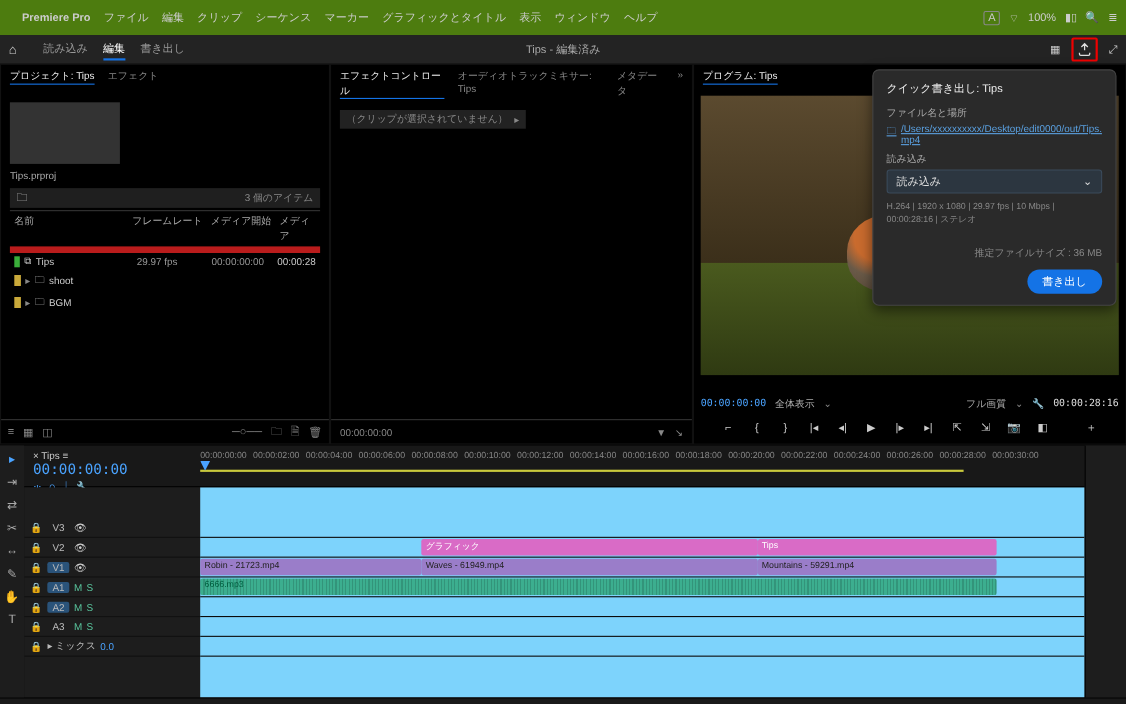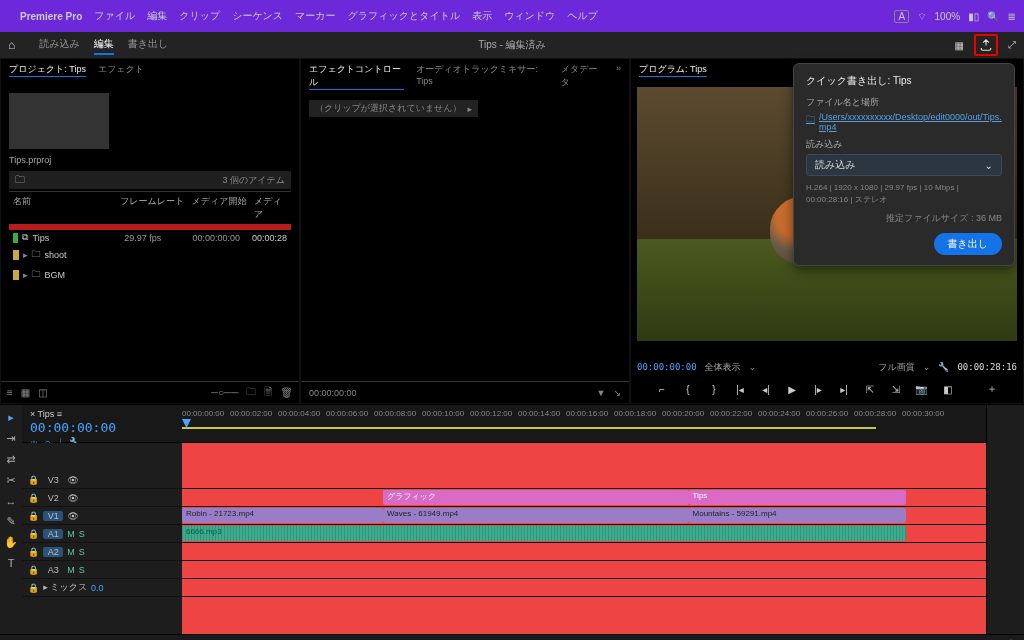--- a/index.html
+++ b/index.html
@@ -1,19 +1,19 @@
 <!DOCTYPE html>
 <html><head>
 <meta charset="utf-8">
 <style>
 * { margin: 0; padding: 0; box-sizing: border-box; font-family: -apple-system, 'Hiragino Sans', sans-serif; }
 body { width: 1024px; height: 640px; background: #1a1a1a; color: #ccc; font-size: 10px; overflow: hidden; }
 
 
-.mac-bar { height: 18px; background: #6d28d9; display: flex; align-items: center; padding: 16px 8px; gap: 12px; font-size: 10px; }
+.mac-bar { height: 18px; background: #4d7c0f; display: flex; align-items: center; padding: 16px 8px; gap: 12px; font-size: 10px; }
 .mac-bar .apple { font-size: 12px; }
 .mac-bar .app { font-weight: 600; }
 .mac-bar .spacer { flex: 1; }
 .mac-bar .right { display: flex; gap: 8px; align-items: center; font-size: 10px; }
 
 
 .hdr { height: 26px; background: #232323; display: flex; align-items: center; padding: 0 8px; gap: 16px; font-size: 10px; }
 .hdr .tabs { display: flex; gap: 14px; margin-left: 8px; }
 .hdr .tab { color: #999; padding: 2px 0; cursor: pointer; }
 .hdr .tab.active { color: #fff; border-bottom: 2px solid #1473e6; }
@@ -61,21 +61,21 @@
 .prog-trans { position: absolute; bottom: 4px; left: 6px; right: 6px; height: 20px; display: flex; align-items: center; justify-content: center; gap: 14px; color: #ccc; }
 .prog-trans .ico { width: 12px; height: 12px; display: flex; align-items: center; justify-content: center; cursor: pointer; }
 
 
 .popover { position: absolute; top: 4px; right: 8px; width: 222px; background: #2a2a2a; border: 1px solid #444; border-radius: 6px; padding: 10px 12px; z-index: 10; box-shadow: 0 4px 12px rgba(0,0,0,.5); }
 .popover h4 { font-size: 10px; font-weight: 400; color: #eee; margin-bottom: 8px; }
 .popover .lbl { font-size: 9px; color: #aaa; margin: 6px 0 3px; }
 .popover .path { font-size: 9px; color: #5aa0e0; text-decoration: underline; display: flex; gap: 4px; }
 .popover .sel { background: #2c3640; border: 1px solid #3a4a5a; border-radius: 3px; height: 22px; display: flex; align-items: center; padding: 0 8px; font-size: 10px; color: #ddd; justify-content: space-between; }
 .popover .meta { font-size: 8px; color: #888; margin-top: 6px; line-height: 1.5; }
-.popover .est { font-size: 9px; color: #888; text-align: right; margin-top: 6px; }
+.popover .est { font-size: 9px; color: #888; text-align: right; margin-top: 18px; }
 .popover .btn { background: #1473e6; color: #fff; border: none; border-radius: 12px; padding: 4px 14px; font-size: 10px; float: right; margin-top: 8px; cursor: pointer; }
 
 
 .timeline { height: 230px; background: #181818; display: flex; border-top: 1px solid #000; }
 .tl-tools { width: 22px; background: #1d1d1d; display: flex; flex-direction: column; align-items: center; gap: 8px; padding-top: 6px; color: #aaa; }
 .tl-tools .tico { cursor: pointer; font-size: 11px; }
 .tl-main { flex: 1; display: flex; flex-direction: column; }
 .tl-head { height: 38px; display: flex; border-bottom: 1px solid #000; }
 .tl-head-left { width: 160px; padding: 4px 8px; }
 .tl-seq { font-size: 9px; color: #ccc; }
@@ -87,21 +87,21 @@
 .ruler-bar { position: absolute; top: 22px; left: 0; right: 110px; height: 2px; background: #c9c93c; }
 .playhead { position: absolute; top: 14px; left: 0; width: 9px; height: 9px; background: #4aa3ff; clip-path: polygon(0 0,100% 0,50% 100%); }
 
 .tl-tracks { flex: 1; display: flex; overflow: hidden; }
 .tl-track-heads { width: 160px; background: #1d1d1d; }
 .track-h { height: 18px; display: flex; align-items: center; gap: 4px; padding: 0 6px; font-size: 9px; border-bottom: 1px solid #111; }
 .track-h .tn { width: 20px; text-align: center; color: #bbb; }
 .track-h .lock { color: #777; }
 .track-h.vsel .tn, .track-h.asel .tn { background: #2a537a; border-radius: 2px; padding: 0 2px; }
 .track-h.audio { color: #5ac9a0; }
-.tl-track-area { flex: 1; position: relative; background: #ef4444; }
+.tl-track-area { flex: 1; position: relative; background: #7dd3fc; }
 .track-lane { height: 18px; border-bottom: 1px solid #0a0a0a; position: relative; }
 .clip { position: absolute; top: 1px; bottom: 1px; border-radius: 2px; font-size: 8px; padding: 1px 4px; overflow: hidden; white-space: nowrap; }
 .clip.v { background: #9a7dc9; color: #222; }
 .clip.g { background: #d96bc6; color: #fff; }
 .clip.a { background: #3cae8f; color: #064; }
 .clip .bar { position: absolute; inset: 0; background: repeating-linear-gradient(90deg, rgba(0,0,0,.15) 0 1px, transparent 1px 3px); }
 
 .tl-audio-meter { width: 38px; background: #1d1d1d; border-left: 1px solid #000; }
 .footer { height: 20px; background: #1a1a1a; border-top: 1px solid #000; display: flex; align-items: center; justify-content: flex-end; padding: 0 8px; }
 svg { display: block; }

